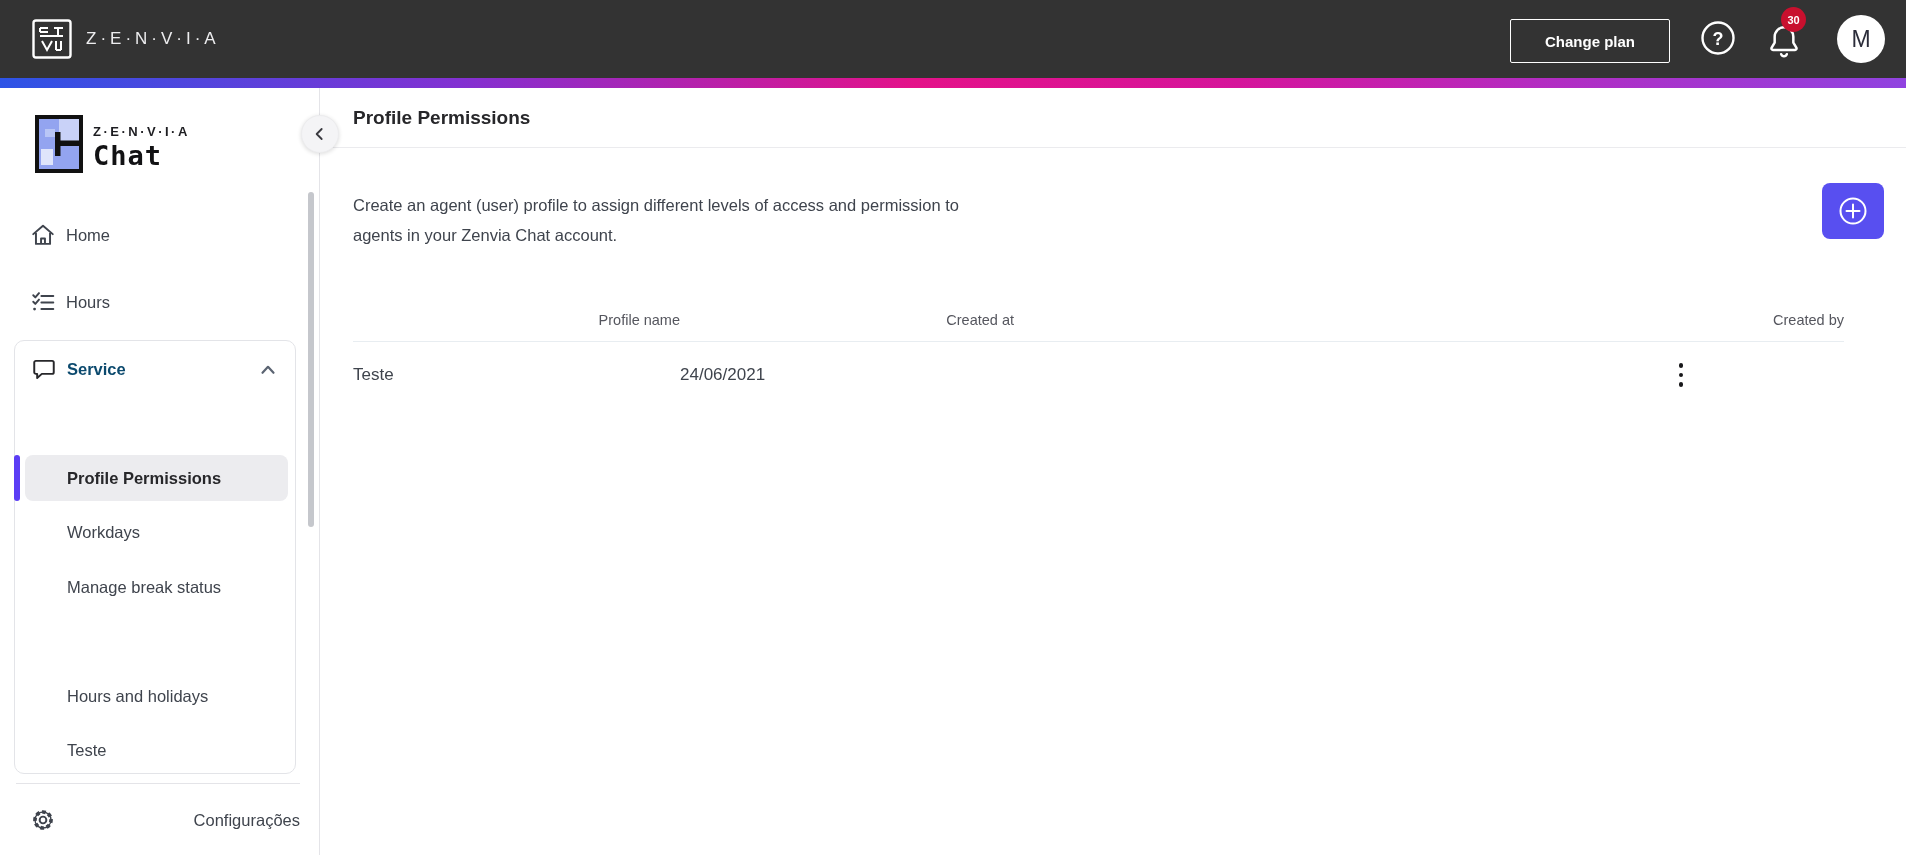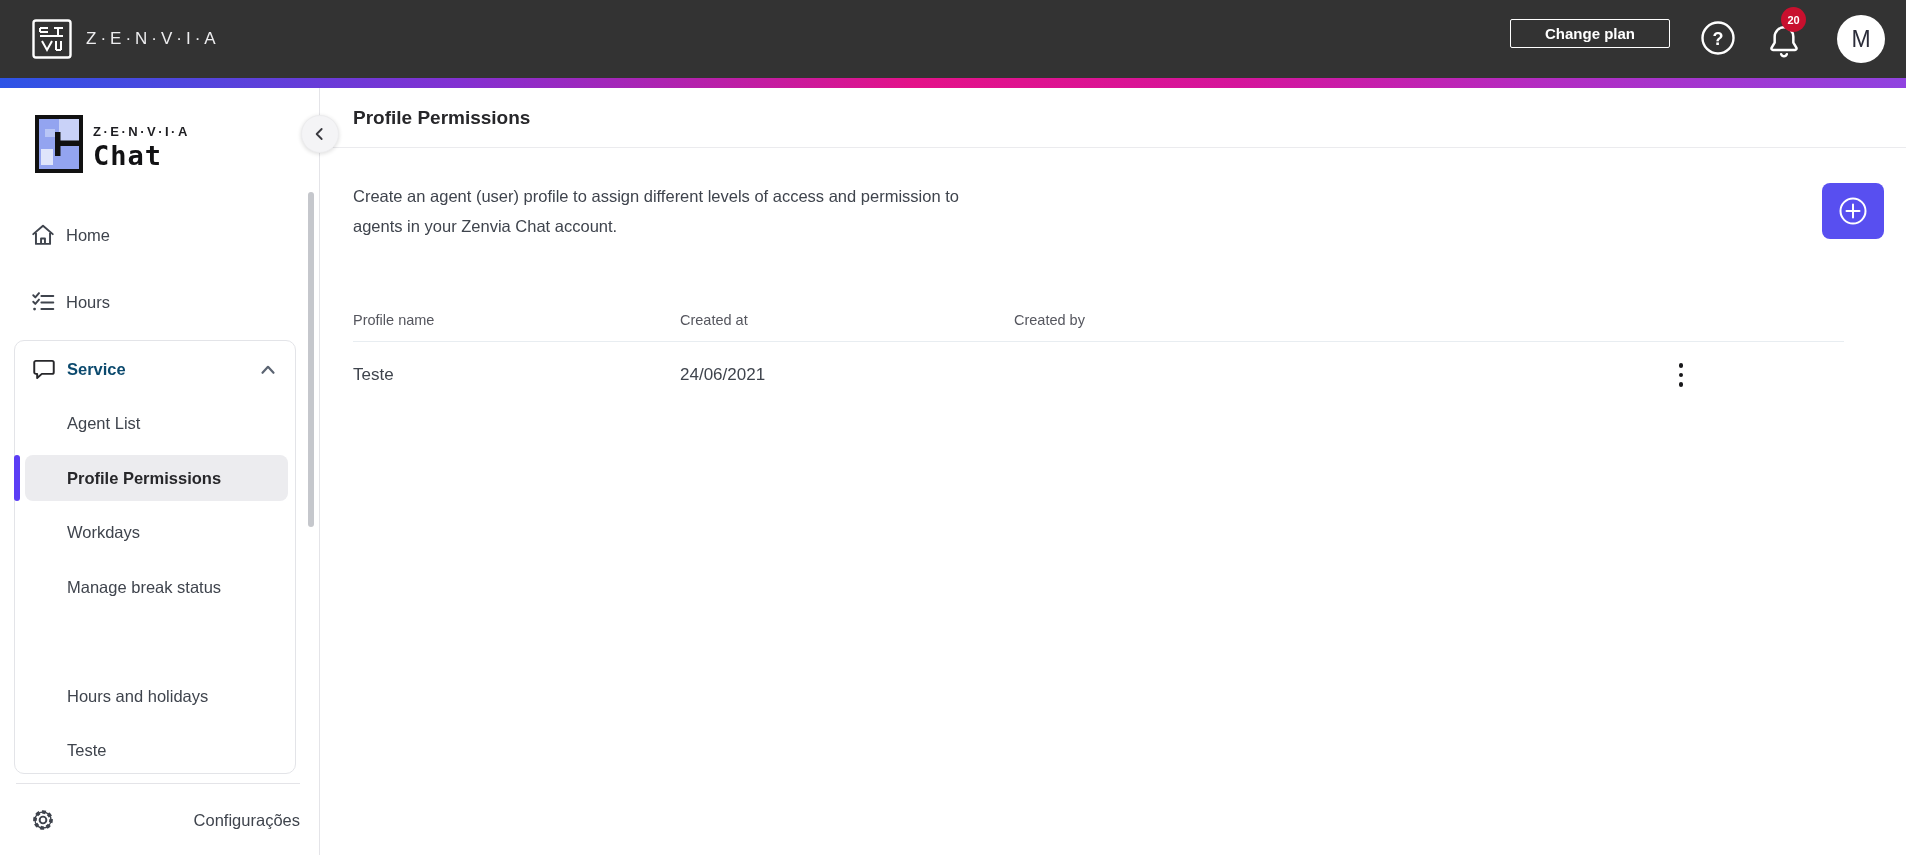--- a/index.html
+++ b/index.html
@@ -4,21 +4,21 @@
 <style>
   * { margin:0; padding:0; box-sizing:border-box; }
   html,body { width:1906px; height:855px; overflow:hidden; background:#fff;
               font-family:"Liberation Sans", sans-serif; }
 
   
   .topbar { position:absolute; top:0; left:0; width:1906px; height:78px; background:#333333; }
   .brand-link { position:absolute; left:32px; top:19px; height:40px; display:flex; align-items:center; gap:14px; cursor:pointer; }
   .brand-mark { width:40px; height:40px; flex:0 0 40px; }
   .brand-text { color:#ededef; font-size:17px; letter-spacing:4px; font-weight:400; }
-  .change-plan-btn { position:absolute; top:19px; right:236px; width:160px; height:29px;
+  .change-plan-btn { position:absolute; top:19px; right:236px; width:160px; height:44px;
       background:transparent; border:1px solid #ffffff; border-radius:2px; color:#ffffff;
       font-size:15px; font-weight:700; font-family:"Liberation Sans", sans-serif; cursor:pointer; }
   .icon-btn { position:absolute; background:none; border:none; cursor:pointer; padding:0; }
   .help-btn { left:1700px; top:20px; width:36px; height:36px; }
   .bell-btn { left:1764px; top:22px; width:40px; height:40px; }
   .badge { position:absolute; left:1781px; top:7px; min-width:25px; height:25px; border-radius:50%;
       background:#c8102e; color:#fff; font-size:11px; font-weight:700; display:flex;
       align-items:center; justify-content:center; z-index:3; }
   .avatar { position:absolute; left:1837px; top:15px; width:48px; height:48px; border-radius:50%;
       background:#ffffff; color:#2b2d3a; font-size:23px; font-weight:500; display:flex;
@@ -66,29 +66,29 @@
   .side-divider { position:absolute; left:16px; top:695px; width:284px; height:1px; background:#e4e4e8; }
 
   
   .main { position:relative; flex:1; height:100%; background:#fff; }
   .main-header { position:relative; height:60px; border-bottom:1px solid #ebebee; display:flex; align-items:center; padding-left:33px; }
   .page-title { font-size:19px; font-weight:700; color:#27272a; }
   .collapse-btn { position:absolute; left:-19px; top:27px; width:38px; height:38px; border-radius:50%;
       background:#f4f4f6; border:1px solid #ececee; box-shadow:0 1px 4px rgba(0,0,0,.14);
       display:flex; align-items:center; justify-content:center; cursor:pointer; z-index:5; }
 
-  .description { position:absolute; left:33px; top:93px; width:640px; font-size:16.5px;
+  .description { position:absolute; left:33px; top:102px; width:640px; font-size:16.5px;
       line-height:30px; color:#3f444d; }
   .add-btn { position:absolute; right:22px; top:95px; width:62px; height:56px; border-radius:8px;
       background:#584ff0; border:none; cursor:pointer; display:flex; align-items:center; justify-content:center; }
 
   .table { position:absolute; left:33px; top:210px; width:1491px; }
   .thead { display:grid; grid-template-columns:327px 334px 1fr; align-items:center; height:44px;
       border-bottom:1px solid #e8edf1; }
-  .th { font-size:14.5px; color:#55565e; }
+  .th { font-size:14.5px; color:#55565e;text-align:right; }
   .trow { position:relative; display:grid; grid-template-columns:327px 334px 1fr; align-items:center; height:66px; }
   .td { font-size:17px; color:#3f444d; }
   .kebab-btn { position:absolute; left:1314px; top:13px; width:28px; height:40px; background:none; border:none;
       cursor:pointer; display:flex; flex-direction:column; align-items:center; justify-content:center; gap:5px; }
   .kebab-btn i { width:4.5px; height:4.5px; border-radius:50%; background:#18181b; }
 </style>
 </head>
 <body>
 
 <header class="topbar">
@@ -111,21 +111,21 @@
       <text x="18" y="24.5" text-anchor="middle" font-size="18" font-weight="bold" fill="#fff" font-family="Liberation Sans, sans-serif">?</text>
     </svg>
   </button>
 
   <button class="icon-btn bell-btn">
     <svg viewBox="0 0 24 24" width="40" height="40">
       <path d="M12 3.2a5.6 5.6 0 0 0-5.6 5.6v3.6l-1.8 3a.9.9 0 0 0 .78 1.36h13.24a.9.9 0 0 0 .78-1.36l-1.8-3V8.8A5.6 5.6 0 0 0 12 3.2z" fill="none" stroke="#fff" stroke-width="1.5" stroke-linejoin="round"></path>
       <path d="M10.3 19.3a1.8 1.8 0 0 0 3.4 0" fill="none" stroke="#fff" stroke-width="1.5" stroke-linecap="round"></path>
     </svg>
   </button>
-  <span class="badge">20</span>
+  <span class="badge">30</span>
 
   <div class="avatar">M</div>
 </header>
 
 <div class="gradient-bar"></div>
 
 <div class="shell">
 
   <nav class="sidebar">
 
@@ -171,23 +171,20 @@
           <path d="M4.5 4.5h15a1.5 1.5 0 0 1 1.5 1.5v9a1.5 1.5 0 0 1-1.5 1.5H10l-4.3 3.8V16.5H4.5A1.5 1.5 0 0 1 3 15V6a1.5 1.5 0 0 1 1.5-1.5z" fill="none" stroke="#27272a" stroke-width="1.8" stroke-linejoin="round"></path>
         </svg>
         <span class="nlabel">Service</span>
         <svg class="chev" viewBox="0 0 24 24">
           <polyline points="6,15 12,8.5 18,15" fill="none" stroke="#5b6472" stroke-width="2.4" stroke-linecap="round" stroke-linejoin="round"></polyline>
         </svg>
       </div>
 
       <div class="active-bar"></div>
 
-      <div class="sub-item sub0">
-        <span class="nlabel">Agent List</span>
-      </div>
       <div class="sub-item sub1 active">
         <span class="nlabel">Profile Permissions</span>
       </div>
       <div class="sub-item sub2">
         <span class="nlabel">Workdays</span>
       </div>
       <div class="sub-item sub3">
         <span class="nlabel">Manage break status</span>
       </div>
       <div class="sub-item sub5">

